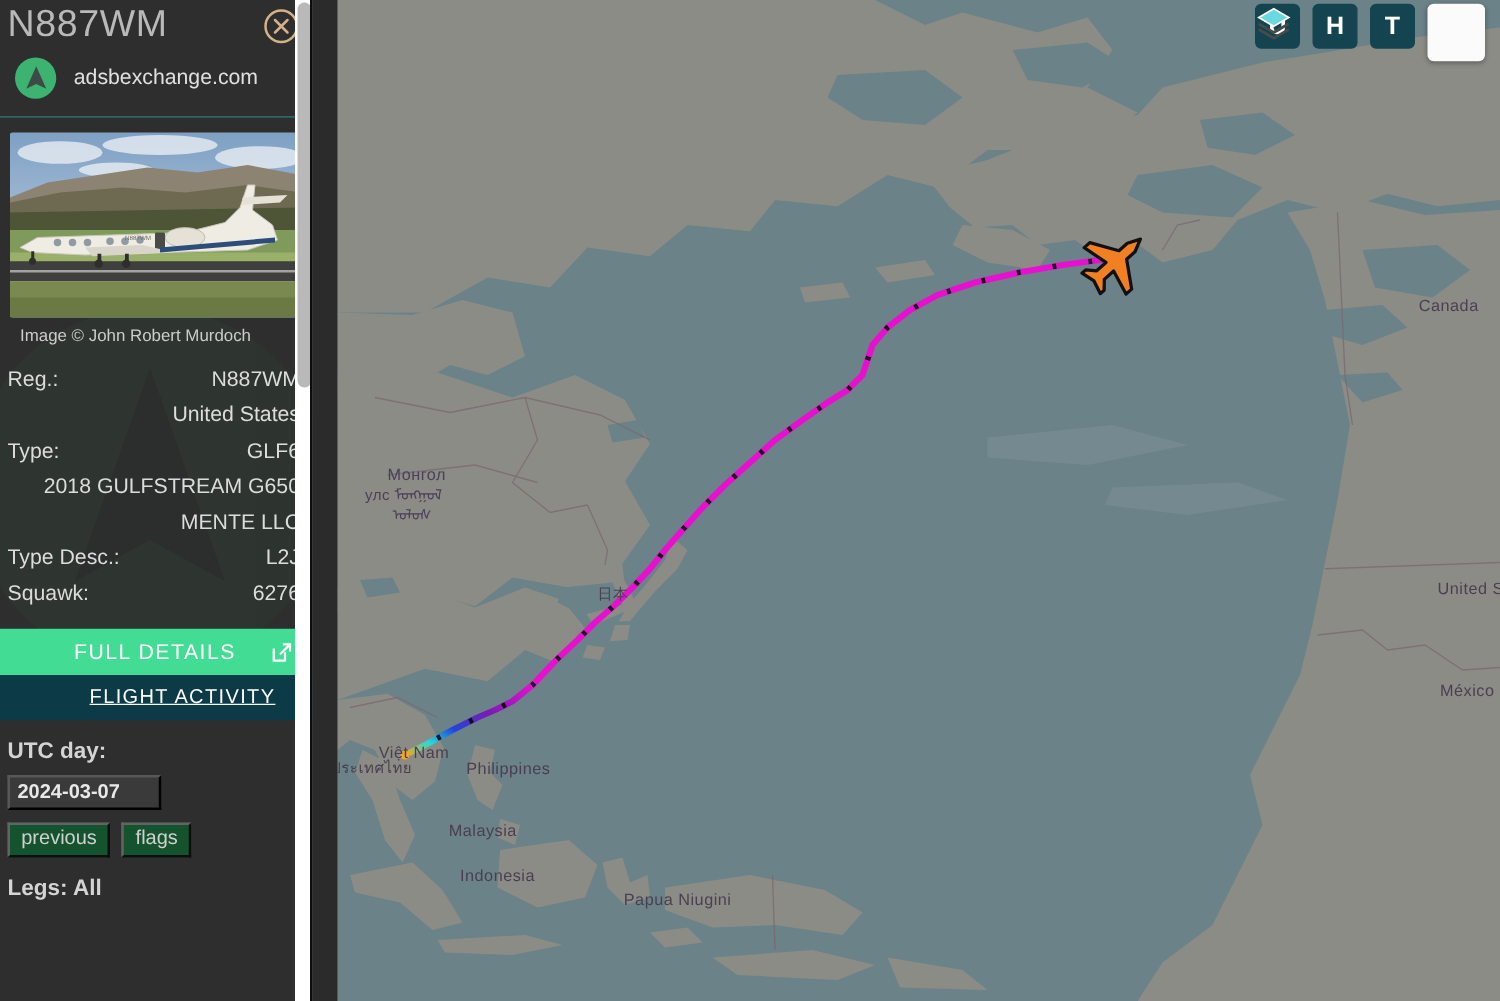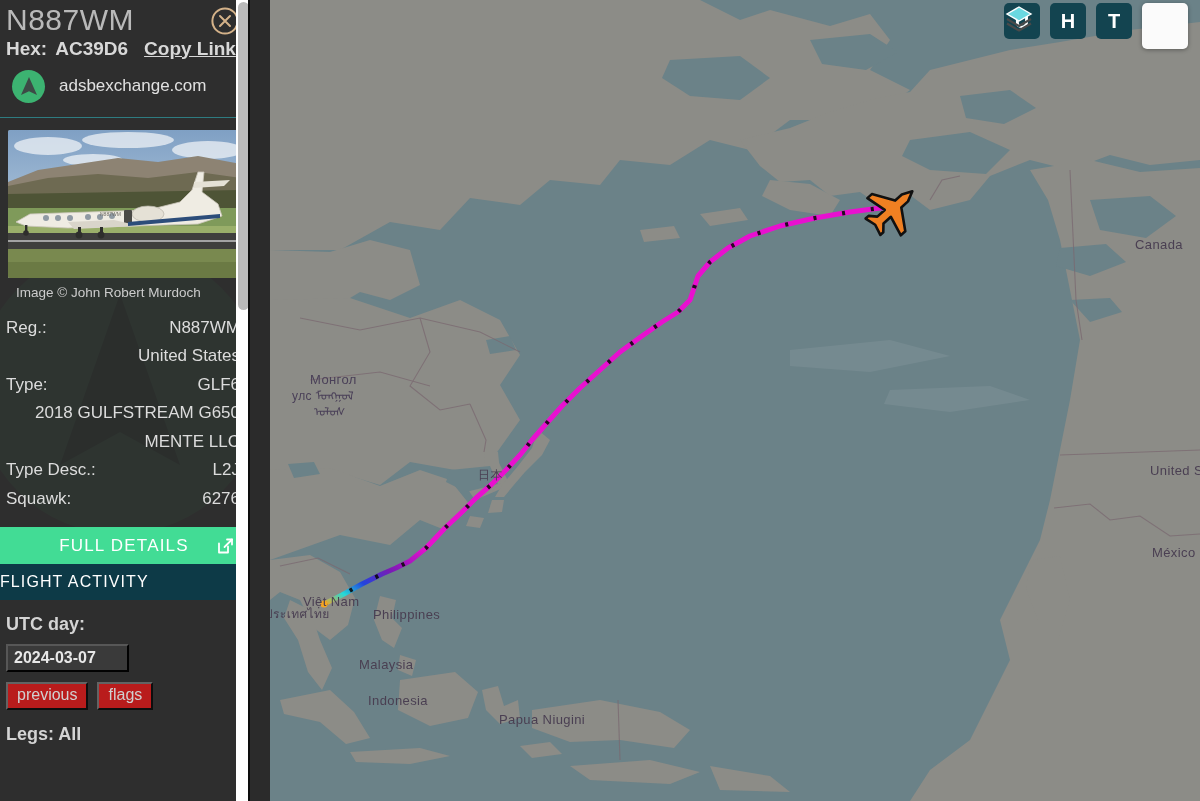--- a/index.html
+++ b/index.html
@@ -67,41 +67,41 @@
   .kv .v { text-align:right; }
   .kv .v.u { text-decoration:underline; }
   .kv.single { justify-content:flex-end; }
 
   .btn-full { margin-top:14px; height:37px; background:#42dc95; color:#ffffff;
      display:flex; align-items:center; justify-content:center; position:relative;
      font-size:17px; letter-spacing:1.2px; cursor:pointer; width:248px; }
   .btn-full .ext { position:absolute; right:14px; top:50%; transform:translateY(-50%);
      display:flex; }
   .btn-activity { height:36px; background:#0d3a47; color:#ffffff;
-     display:flex; align-items:center; position:relative;
-     font-size:16px; letter-spacing:1.1px; cursor:pointer; width:292px; }
+     display:flex; align-items:center; justify-content:center; position:relative;
+     font-size:16px; letter-spacing:1.1px; cursor:pointer; width:292px;text-decoration:underline; }
   .btn-activity .arrow { position:absolute; right:14px; top:50%;
      transform:translateY(-50%); width:0;height:0;
      border-left:11px solid #fff; border-top:7px solid transparent;
      border-bottom:7px solid transparent; }
 
   .hist-head { height:34px; background:#232323; display:flex; align-items:center;
      justify-content:space-between; padding:0 14px 0 6px; width:250px; }
   .hist-head .t { font-size:19px; font-weight:bold; color:#d6d6d6; }
   .minimize { width:22px; height:6px; background:#4e4e4e; border-radius:1px;
               cursor:pointer; }
 
   .hist-body { padding:14px 0 0 6px; }
   .utc-label { font-size:18px; font-weight:bold; color:#d4d4d4; }
   .date-field { margin-top:9px; width:123px; height:28px; background:#3a3a3a;
      border:2px outset #575757; color:#e8e8e8; font-size:16px; font-weight:bold;
      display:flex; align-items:center; padding-left:6px;
      font-family:"Liberation Sans", sans-serif; cursor:text; }
   .navbtns { margin-top:10px; display:flex; gap:9px; }
-  .navbtn { background:#b91c1c; border:2px outset #636363; color:#d0d0d0;
+  .navbtn { background:#14532d; border:2px outset #636363; color:#d0d0d0;
      font-size:16px; padding:2px 9px 4px 9px; cursor:pointer;
      font-family:"Liberation Sans", sans-serif; }
   .legs { margin-top:14px; font-size:18px; font-weight:bold; color:#d4d4d4; }
 
   
   #sb-scroll { position:absolute; right:0; top:0; width:14px; height:801px;
      background:#ffffff; z-index:20; }
   #sb-thumb { position:absolute; left:2px; top:2px; width:11px; height:308px;
      background:#b9b9b9; border-radius:6px; cursor:pointer; }
   #sb-edge { position:absolute; left:248px; top:0; width:2px; height:801px;
@@ -279,25 +279,20 @@
 
     <svg id="watermark" viewBox="0 0 200 200">
       <circle cx="100" cy="100" r="96" fill="#2f6b46"></circle>
       <path d="M100 36 L140 150 L100 128 L60 150 Z" fill="#16301f"></path>
     </svg>
 
     <div class="sb-inner">
 
       <div class="reg-title">N887WM</div>
 
-      <div class="hexrow">
-        <span class="k">Hex:</span>
-        <span class="v">AC39D6</span>
-        <span class="copylink">Copy Link</span>
-      </div>
 
       <div class="brandrow">
         <span class="brand-logo">
           <svg width="24" height="24" viewBox="0 0 24 24">
             <path d="M12 3 L20 21 L12 17.2 L4 21 Z" fill="#3d4a46"></path>
           </svg>
         </span>
         <span class="brand-name">adsbexchange.com</span>
       </div>
 

